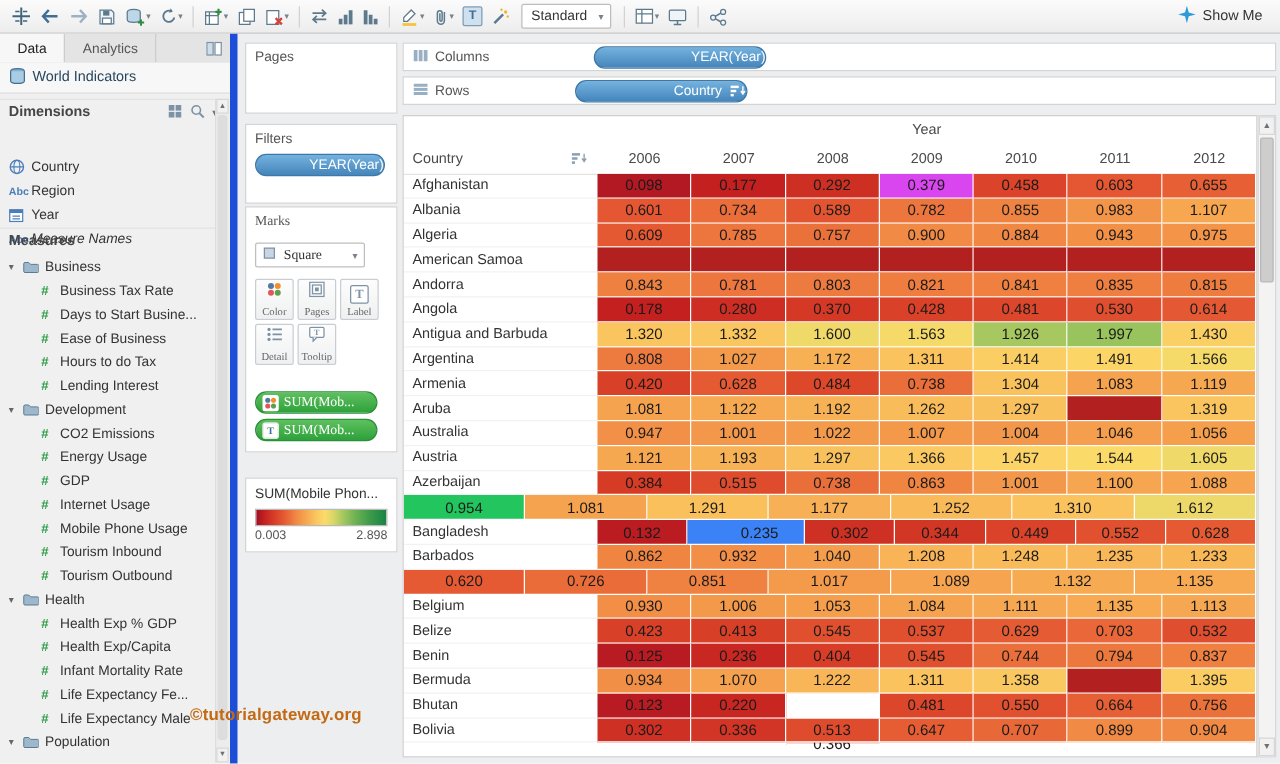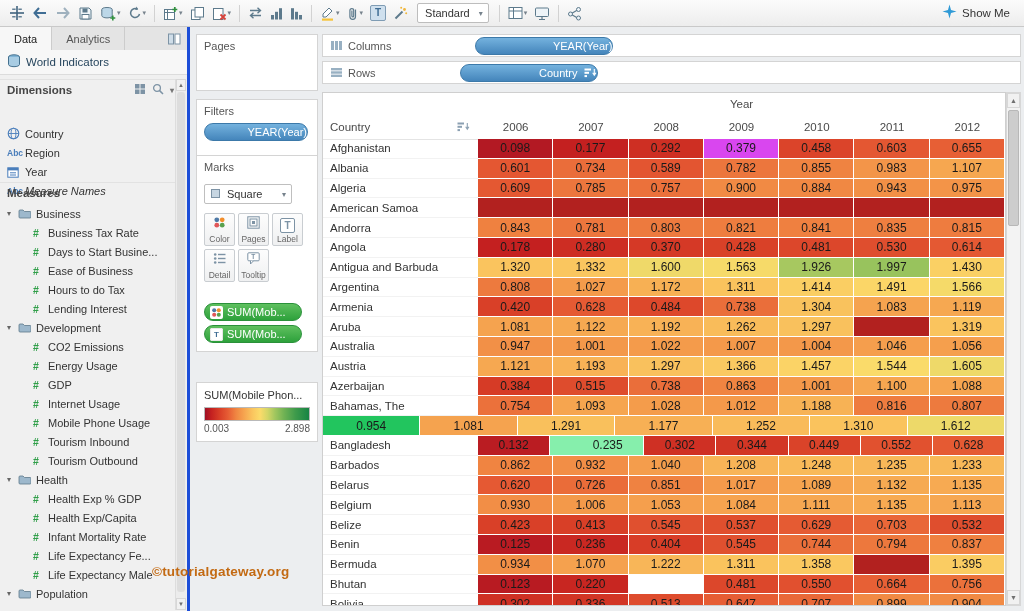--- a/index.html
+++ b/index.html
@@ -15,21 +15,21 @@
   .tdiv{width:1px;height:17px;background:#d2d2d2;margin:0 4px;}
   .std-dd{display:flex;align-items:center;background:#fff;border:1px solid #bdbdbd;border-radius:2px;height:18px;padding:0 5px 0 7px;font-size:11px;color:#333;margin:0 5px;gap:8px;}
   .std-dd .caret{font-size:8px;}
   .showme{position:absolute;right:8px;top:3px;display:flex;align-items:center;gap:5px;font-size:11.5px;color:#333;padding:1px 6px;}
   .boxT{display:inline-block;width:14px;height:14px;border:1px solid #8aa4b8;background:#dce9f3;color:#3f6d94;font-size:10px;font-weight:bold;text-align:center;line-height:14px;border-radius:2px;}
   .boxT.small{width:13px;height:13px;line-height:13px;background:#fff;border-color:#7d93a5;color:#7d93a5;}
   .boxT.tiny{width:11px;height:11px;line-height:11px;font-size:8px;background:#fff;border-color:#e7e7e7;color:#3f6d94;}
   .boxT.press{background:#cfe0ee;border-color:#7f9cb4;}
 
   
-  .left-panel{position:absolute;left:0;top:27px;width:190px;height:584px;background:#f0f0f0;border-right:3px solid #1d4ed8;box-sizing:border-box;overflow:hidden;}
+  .left-panel{position:absolute;left:0;top:27px;width:190px;height:584px;background:#f0f0f0;border-right:6px solid #1d4ed8;box-sizing:border-box;overflow:hidden;}
   .pane-tabs{position:absolute;left:0;top:0;width:100%;height:23px;background:#e4e4e4;border-bottom:1px solid #cfcfcf;display:flex;align-items:stretch;}
   .ptab{padding:0 14px;font-size:11px;color:#555;display:flex;align-items:center;border-right:1px solid #cccccc;}
   .ptab.active{background:#f7f7f7;color:#222;}
   .ptab-icon{margin-left:auto;margin-right:6px;display:flex;align-items:center;}
   .datasource{position:absolute;left:0;top:23px;width:100%;height:25px;background:#f7f7f7;border-bottom:1px solid #dcdcdc;display:flex;align-items:center;gap:5px;padding-left:7px;box-sizing:border-box;font-size:11.5px;color:#27465e;}
   .pane-header{position:absolute;left:0;width:178px;height:21px;display:flex;align-items:center;padding-left:7px;box-sizing:border-box;font-size:11.5px;font-weight:bold;color:#454545;border-top:1px solid #e2e2e2;}
   .ph-icons{margin-left:auto;display:flex;align-items:center;gap:6px;padding-right:4px;}
   .ph-caret{font-size:8px;color:#777;}
   .pitem{height:19px;display:flex;align-items:center;font-size:11px;color:#333;padding-left:7px;box-sizing:border-box;white-space:nowrap;}
   .picon{width:18px;display:inline-flex;justify-content:flex-start;flex:none;}
@@ -46,21 +46,21 @@
   .sb-btn.bottom{position:absolute;bottom:0;}
   .lp-thumb{position:absolute;left:1px;top:13px;width:8px;height:500px;background:#dddddd;border-radius:3px;}
 
   .watermark{position:absolute;left:152px;top:564px;z-index:60;font-size:13.5px;font-weight:bold;color:#c36a13;letter-spacing:0.2px;}
 
   
   .card{position:absolute;left:196px;width:122px;background:#fff;border:1px solid #d4d4d4;box-sizing:border-box;}
   .card-label{font-size:11px;color:#555;padding:5px 0 0 7px;}
   .card.pages{top:34px;height:57px;}
   .card.filters{top:99px;height:64px;}
-  .card.marks{top:155px;height:197px;}
+  .card.marks{top:165px;height:197px;font-family:Liberation Serif, serif;}
   .card.legend{top:382px;height:60px;}
   #filter-pills{padding:6px 0 0 7px;}
   .pill{height:18px;border-radius:9px;display:flex;align-items:center;font-size:11px;color:#fff;box-sizing:border-box;}
   .pill.blue{background:linear-gradient(#74b2de,#4485bb);border:1px solid #3c79a9;justify-content:flex-end;}
   .pill.fpill{width:104px;}
   .pill.green{background:linear-gradient(#5fc05f,#2da13b);border:1px solid #2a913a;width:98px;padding:0 5px;gap:4px;margin:4px 0 0 7px;justify-content:flex-start;}
   .pill-chip{width:13px;height:13px;background:#fff;border-radius:2px;display:inline-flex;align-items:center;justify-content:center;flex:none;overflow:hidden;}
   .pill-chip svg{transform:scale(.85);}
   .mark-dd{position:absolute;left:7px;top:28px;width:88px;height:20px;border:1px solid #bfbfbf;border-radius:2px;background:#fff;display:flex;align-items:center;gap:6px;padding:0 5px;box-sizing:border-box;font-size:11px;color:#333;}
   .mark-dd .caret{margin-left:auto;font-size:8px;}
@@ -768,60 +768,49 @@
           <div class="ccell">Azerbaijan</div>
           <div class="vcell" style="background: rgb(214, 59, 38);">0.384</div>
           <div class="vcell" style="background: rgb(222, 76, 45);">0.515</div>
           <div class="vcell" style="background: rgb(234, 110, 58);">0.738</div>
           <div class="vcell" style="background: rgb(240, 132, 65);">0.863</div>
           <div class="vcell" style="background: rgb(243, 152, 74);">1.001</div>
           <div class="vcell" style="background: rgb(246, 166, 80);">1.100</div>
           <div class="vcell" style="background: rgb(246, 164, 79);">1.088</div>
         </div>
         <div class="hrow">
-          <div class="ccell">Bahamas, The</div>
-          <div class="vcell" style="background: rgb(235, 113, 59);">0.754</div>
-          <div class="vcell" style="background: rgb(246, 165, 79);">1.093</div>
-          <div class="vcell" style="background: rgb(244, 156, 75);">1.028</div>
-          <div class="vcell" style="background: rgb(244, 153, 74);">1.012</div>
-          <div class="vcell" style="background: rgb(247, 178, 85);">1.188</div>
-          <div class="vcell" style="background: rgb(238, 124, 63);">0.816</div>
-          <div class="vcell" style="background: rgb(237, 122, 62);">0.807</div>
-        </div>
-        <div class="hrow">
           <div class="vcell" style="background: #22c55e;">0.954</div>
           <div class="vcell" style="background: rgb(245, 163, 79);">1.081</div>
           <div class="vcell" style="background: rgb(249, 192, 92);">1.291</div>
           <div class="vcell" style="background: rgb(247, 176, 85);">1.177</div>
           <div class="vcell" style="background: rgb(249, 187, 90);">1.252</div>
           <div class="vcell" style="background: rgb(250, 195, 93);">1.310</div>
           <div class="vcell" style="background: rgb(237, 217, 105);">1.612</div>
         </div>
         <div class="hrow">
           <div class="ccell">Bangladesh</div>
           <div class="vcell" style="background: rgb(186, 28, 34);">0.132</div>
-          <div class="vcell" style="background: #86efac; padding-left: 22px;">0.235</div>
+          <div class="vcell" style="background: #3b82f6; padding-left: 22px;">0.235</div>
           <div class="vcell" style="background: rgb(207, 48, 36);">0.302</div>
           <div class="vcell" style="background: rgb(210, 54, 37);">0.344</div>
           <div class="vcell" style="background: rgb(218, 67, 41);">0.449</div>
           <div class="vcell" style="background: rgb(225, 81, 47);">0.552</div>
           <div class="vcell" style="background: rgb(229, 90, 51);">0.628</div>
         </div>
         <div class="hrow">
           <div class="ccell">Barbados</div>
           <div class="vcell" style="background: rgb(240, 132, 65);">0.862</div>
           <div class="vcell" style="background: rgb(242, 142, 70);">0.932</div>
           <div class="vcell" style="background: rgb(244, 157, 76);">1.040</div>
           <div class="vcell" style="background: rgb(248, 180, 87);">1.208</div>
           <div class="vcell" style="background: rgb(249, 186, 89);">1.248</div>
           <div class="vcell" style="background: rgb(248, 184, 89);">1.235</div>
           <div class="vcell" style="background: rgb(248, 184, 88);">1.233</div>
         </div>
         <div class="hrow">
-          <div class="ccell">Belarus</div>
           <div class="vcell" style="background: rgb(229, 89, 51);">0.620</div>
           <div class="vcell" style="background: rgb(234, 108, 57);">0.726</div>
           <div class="vcell" style="background: rgb(239, 130, 65);">0.851</div>
           <div class="vcell" style="background: rgb(244, 154, 75);">1.017</div>
           <div class="vcell" style="background: rgb(246, 164, 79);">1.089</div>
           <div class="vcell" style="background: rgb(246, 170, 82);">1.132</div>
           <div class="vcell" style="background: rgb(247, 170, 82);">1.135</div>
         </div>
         <div class="hrow">
           <div class="ccell">Belgium</div>

